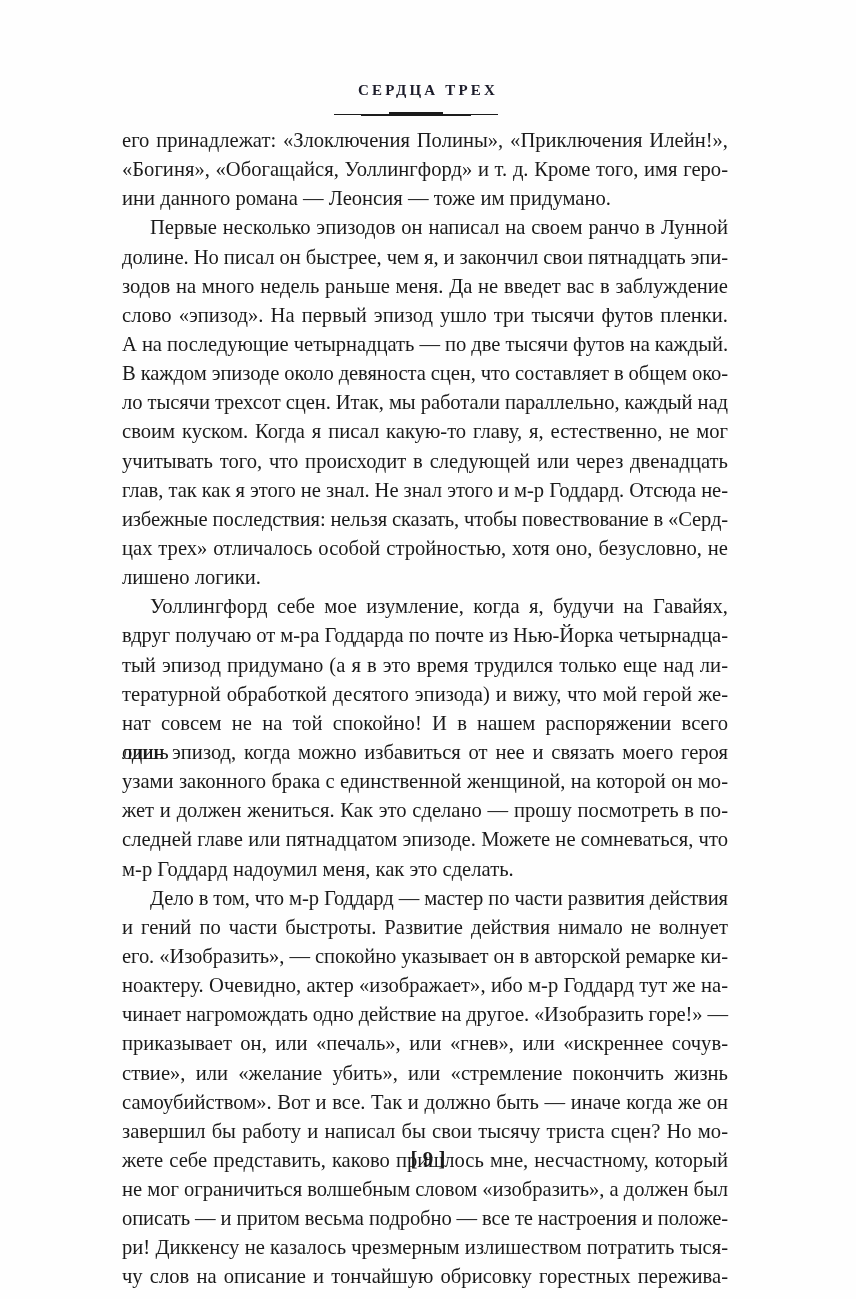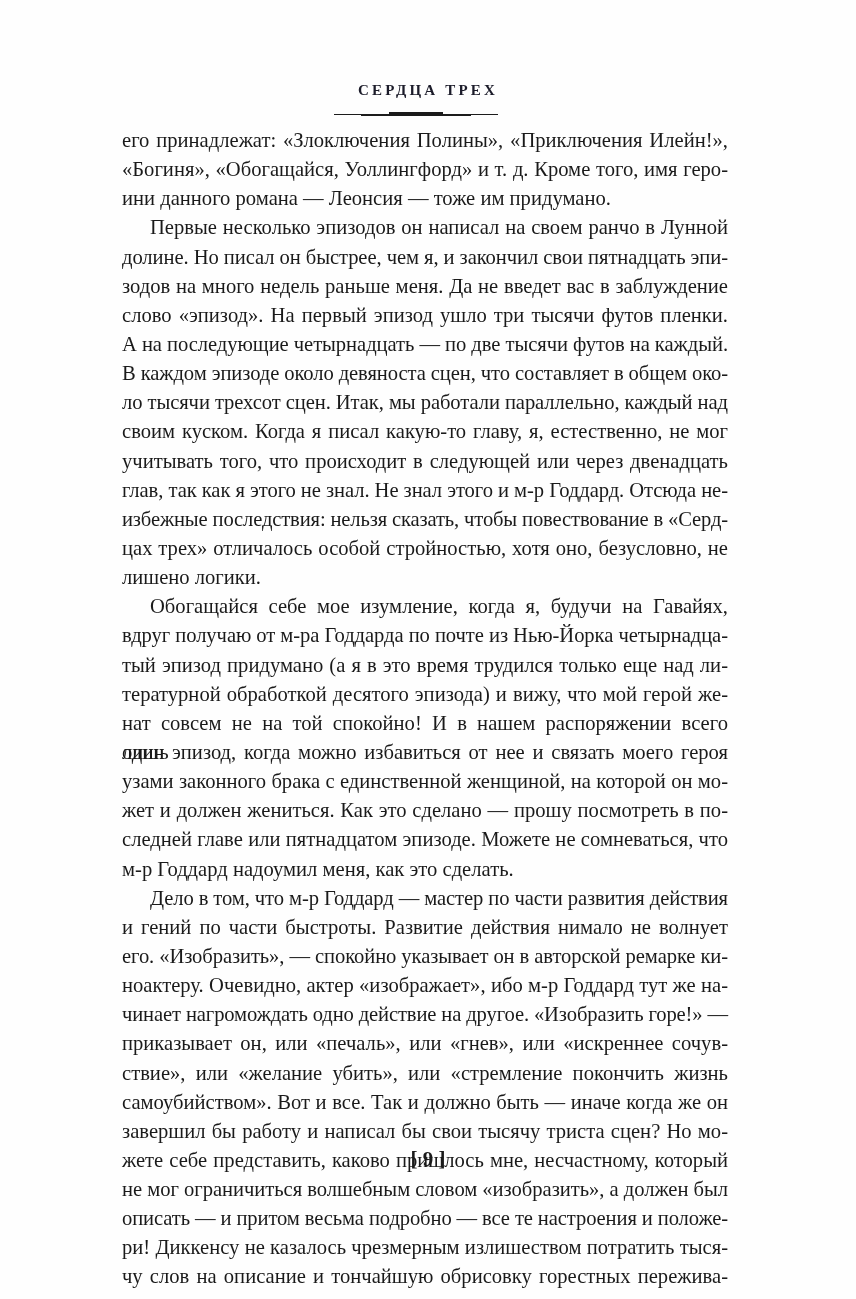--- a/index.html
+++ b/index.html
@@ -47,21 +47,21 @@
       <span class="line" style="white-space: normal;">слово «эпизод». На первый эпизод ушло три тысячи футов пленки.</span>
       <span class="line" style="letter-spacing: -0.0589718px; white-space: normal;">А на последующие четырнадцать — по две тысячи футов на каждый.</span>
       <span class="line" style="letter-spacing: -0.0954072px; white-space: normal;">В каждом эпизоде около девяноста сцен, что составляет в общем око-</span>
       <span class="line" style="letter-spacing: -0.0807692px; white-space: normal;">ло тысячи трехсот сцен. Итак, мы работали параллельно, каждый над</span>
       <span class="line" style="white-space: normal;">своим куском. Когда я писал какую-то главу, я, естественно, не мог</span>
       <span class="line" style="white-space: normal;">учитывать того, что происходит в следующей или через двенадцать</span>
       <span class="line" style="letter-spacing: -0.0642857px; white-space: normal;">глав, так как я этого не знал. Не знал этого и м-р Годдард. Отсюда не-</span>
       <span class="line" style="letter-spacing: -0.147254px; white-space: normal;">избежные последствия: нельзя сказать, чтобы повествование в «Серд-</span>
       <span class="line" style="white-space: normal;">цах трех» отличалось особой стройностью, хотя оно, безусловно, не</span>
       <span class="line last">лишено логики.</span>
-      <span class="line indent" style="white-space: normal;">Обогащайся себе мое изумление, когда я, будучи на Гавайях,</span>
+      <span class="line indent" style="white-space: normal;">Уоллингфорд себе мое изумление, когда я, будучи на Гавайях,</span>
       <span class="line" style="letter-spacing: -0.0632324px; white-space: normal;">вдруг получаю от м-ра Годдарда по почте из Нью-Йорка четырнадца-</span>
       <span class="line" style="white-space: normal;">тый эпизод придумано (а я в это время трудился только еще над ли-</span>
       <span class="line" style="white-space: normal;">тературной обработкой десятого эпизода) и вижу, что мой герой же-</span>
       <span class="line" style="white-space: normal;">нат совсем не на той спокойно! И в нашем распоряжении всего лишь</span>
       <span class="line" style="white-space: normal;">один эпизод, когда можно избавиться от нее и связать моего героя</span>
       <span class="line" style="white-space: normal;">узами законного брака с единственной женщиной, на которой он мо-</span>
       <span class="line" style="white-space: normal;">жет и должен жениться. Как это сделано — прошу посмотреть в по-</span>
       <span class="line" style="white-space: normal;">следней главе или пятнадцатом эпизоде. Можете не сомневаться, что</span>
       <span class="line last">м-р Годдард надоумил меня, как это сделать.</span>
       <span class="line indent" style="letter-spacing: -0.0974702px; white-space: normal;">Дело в том, что м-р Годдард — мастер по части развития действия</span>

